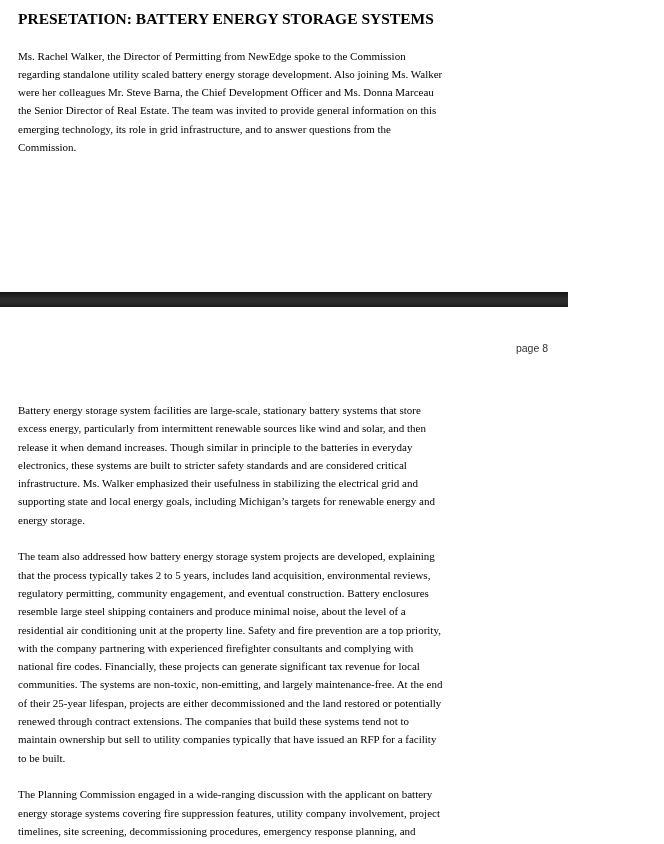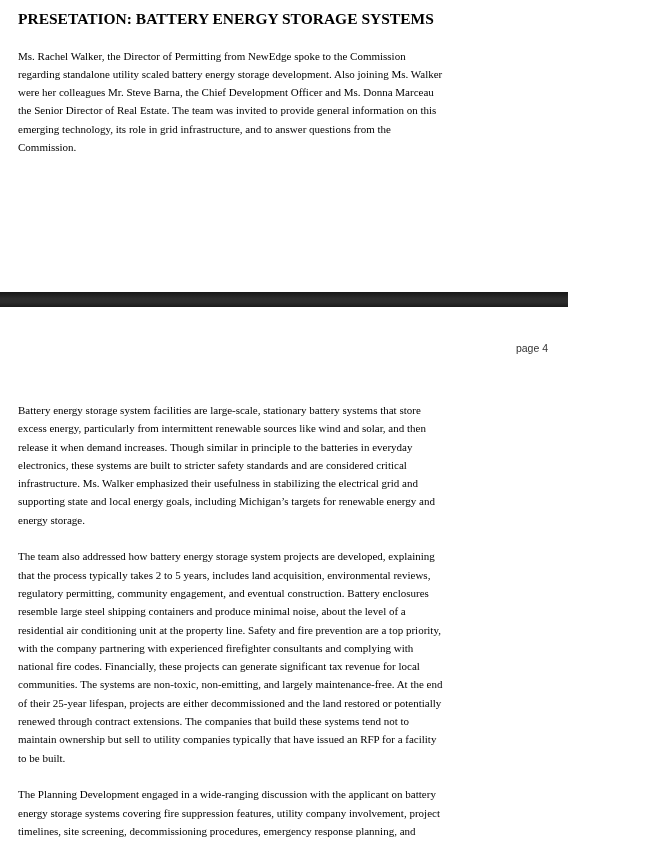--- a/index.html
+++ b/index.html
@@ -71,38 +71,38 @@
 regarding standalone utility scaled battery energy storage development. Also joining Ms. Walker
 were her colleagues Mr. Steve Barna, the Chief Development Officer and Ms. Donna Marceau
 the Senior Director of Real Estate. The team was invited to provide general information on this
 emerging technology, its role in grid infrastructure, and to answer questions from the
 Commission.</p>
   </section>
 
   <div class="page-separator"></div>
 
   <section class="page-bottom">
-    <div class="page-label">page 4</div>
+    <div class="page-label">page 8</div>
     <p class="para">Battery energy storage system facilities are large-scale, stationary battery systems that store
 excess energy, particularly from intermittent renewable sources like wind and solar, and then
 release it when demand increases. Though similar in principle to the batteries in everyday
 electronics, these systems are built to stricter safety standards and are considered critical
 infrastructure. Ms. Walker emphasized their usefulness in stabilizing the electrical grid and
 supporting state and local energy goals, including Michigan’s targets for renewable energy and
 energy storage.</p>
     <p class="para">The team also addressed how battery energy storage system projects are developed, explaining
 that the process typically takes 2 to 5 years, includes land acquisition, environmental reviews,
 regulatory permitting, community engagement, and eventual construction. Battery enclosures
 resemble large steel shipping containers and produce minimal noise, about the level of a
 residential air conditioning unit at the property line. Safety and fire prevention are a top priority,
 with the company partnering with experienced firefighter consultants and complying with
 national fire codes. Financially, these projects can generate significant tax revenue for local
 communities. The systems are non-toxic, non-emitting, and largely maintenance-free. At the end
 of their 25-year lifespan, projects are either decommissioned and the land restored or potentially
 renewed through contract extensions. The companies that build these systems tend not to
 maintain ownership but sell to utility companies typically that have issued an RFP for a facility
 to be built.</p>
-    <p class="para">The Planning Development engaged in a wide-ranging discussion with the applicant on battery
+    <p class="para">The Planning Commission engaged in a wide-ranging discussion with the applicant on battery
 energy storage systems covering fire suppression features, utility company involvement, project
 timelines, site screening, decommissioning procedures, emergency response planning, and</p>
   </section>
 
 </div>
 
 </body></html>

